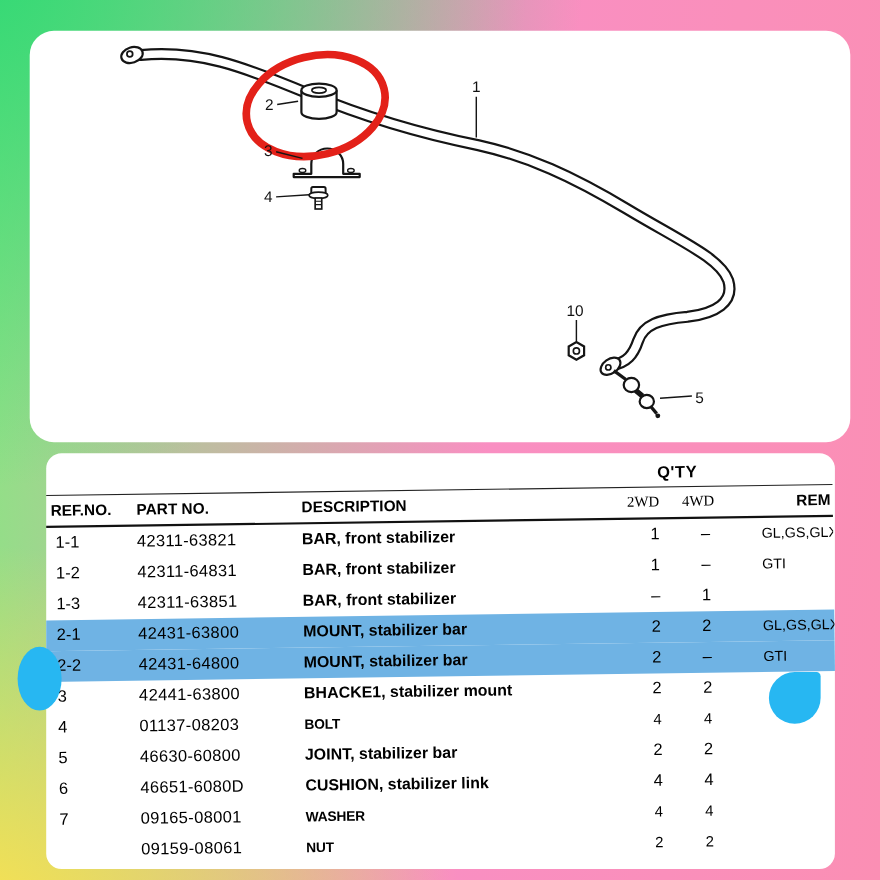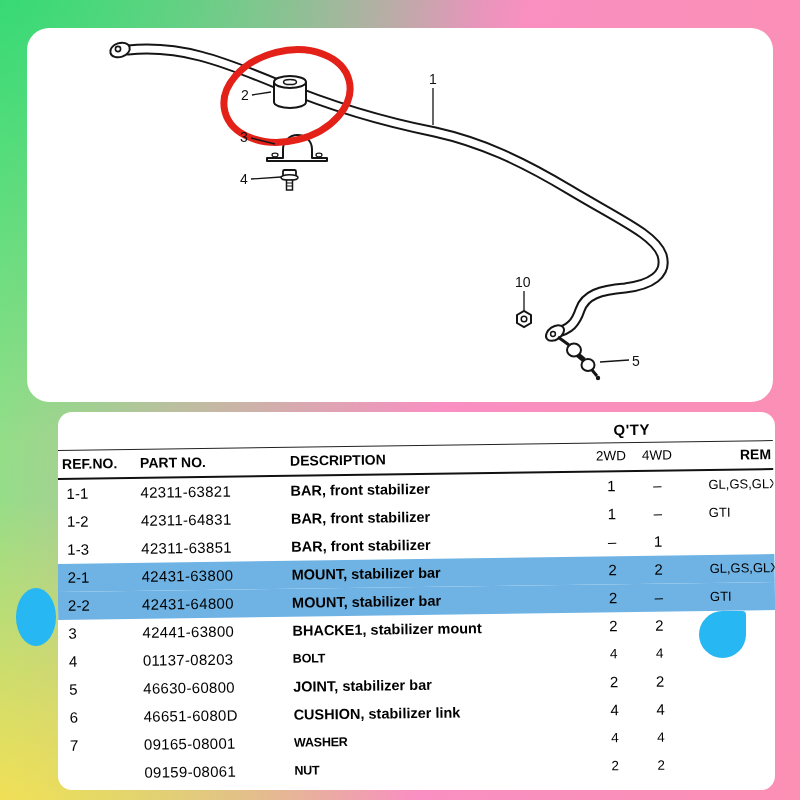--- a/index.html
+++ b/index.html
@@ -9,36 +9,36 @@
   .canvas {
     position:relative; width:800px; height:800px; overflow:hidden;
     background:
       radial-gradient(120% 90% at -5% 105%, #ffe14e 0%, rgba(255,225,78,0) 48%),
       radial-gradient(130% 110% at -5% -5%, #2ed874 0%, rgba(46,216,116,0) 55%),
       linear-gradient(95deg, #8be583 0%, #f98fc2 55%, #fb8fb4 100%);
   }
 
   .panel { position:absolute; background:#ffffff; z-index:1; }
   .panel.top    { left:27px; top:28px;  width:746px; height:374px; border-radius:22px; }
-  .panel.bottom { left:42px; top:412px; width:717px; height:378px; border-radius:14px; overflow:hidden; color:#000;margin-left:16px; }
+  .panel.bottom { left:42px; top:412px; width:717px; height:378px; border-radius:14px; overflow:hidden; color:#000; }
 
   
   .scan { position:absolute; inset:0; transform:rotate(-0.8deg); }
 
   .thead { position:relative; height:51px; margin-top:12px; font-size:14px; }
   .qty   { position:absolute; top:0; left:530px; width:92px; text-align:center;
            font-weight:700; font-size:15px; letter-spacing:0.5px; }
   .hrow  { position:absolute; top:21px; left:0; right:0; height:30px;
            display:grid; grid-template-columns:80px 150px 300px 50px 42px 1fr;
            border-top:1.5px solid #222; border-bottom:2.5px solid #111;
            line-height:26px; font-weight:700; font-size:14px; }
   .hrow .ref  { padding-left:6px; }
   .hrow .part { padding-left:4px; }
   .hrow .desc { padding-left:4px; }
-  .hrow .q2, .hrow .q4 { text-align:center; font-weight:400; font-size:13.5px; }
+  .hrow .q2, .hrow .q4 { text-align:left; font-weight:400; font-size:13.5px;font-family:Liberation Serif, serif; }
   .hrow .rem  { text-align:right; padding-right:2px; font-weight:700; }
 
   .trow { display:grid; grid-template-columns:80px 150px 300px 50px 42px 1fr;
           height:28px; line-height:28px; font-size:15px; }
   .trow .ref  { padding-left:10px; }
   .trow .part { padding-left:4px; letter-spacing:0.3px; }
   .trow .desc { padding-left:4px; font-weight:700; font-size:14.5px; }
   .trow .q2, .trow .q4 { text-align:center; }
   .trow .rem  { padding-left:30px; font-size:13px; white-space:nowrap; overflow:hidden; }
   .trow.hl { background:#6fb3e4; }

